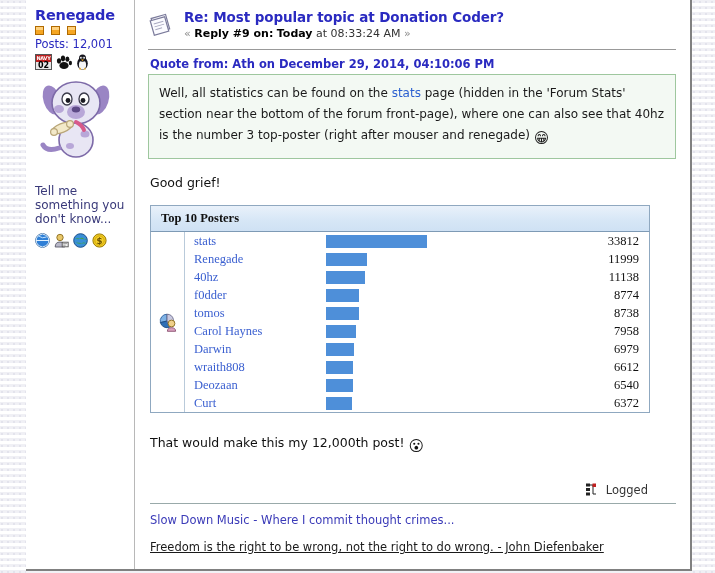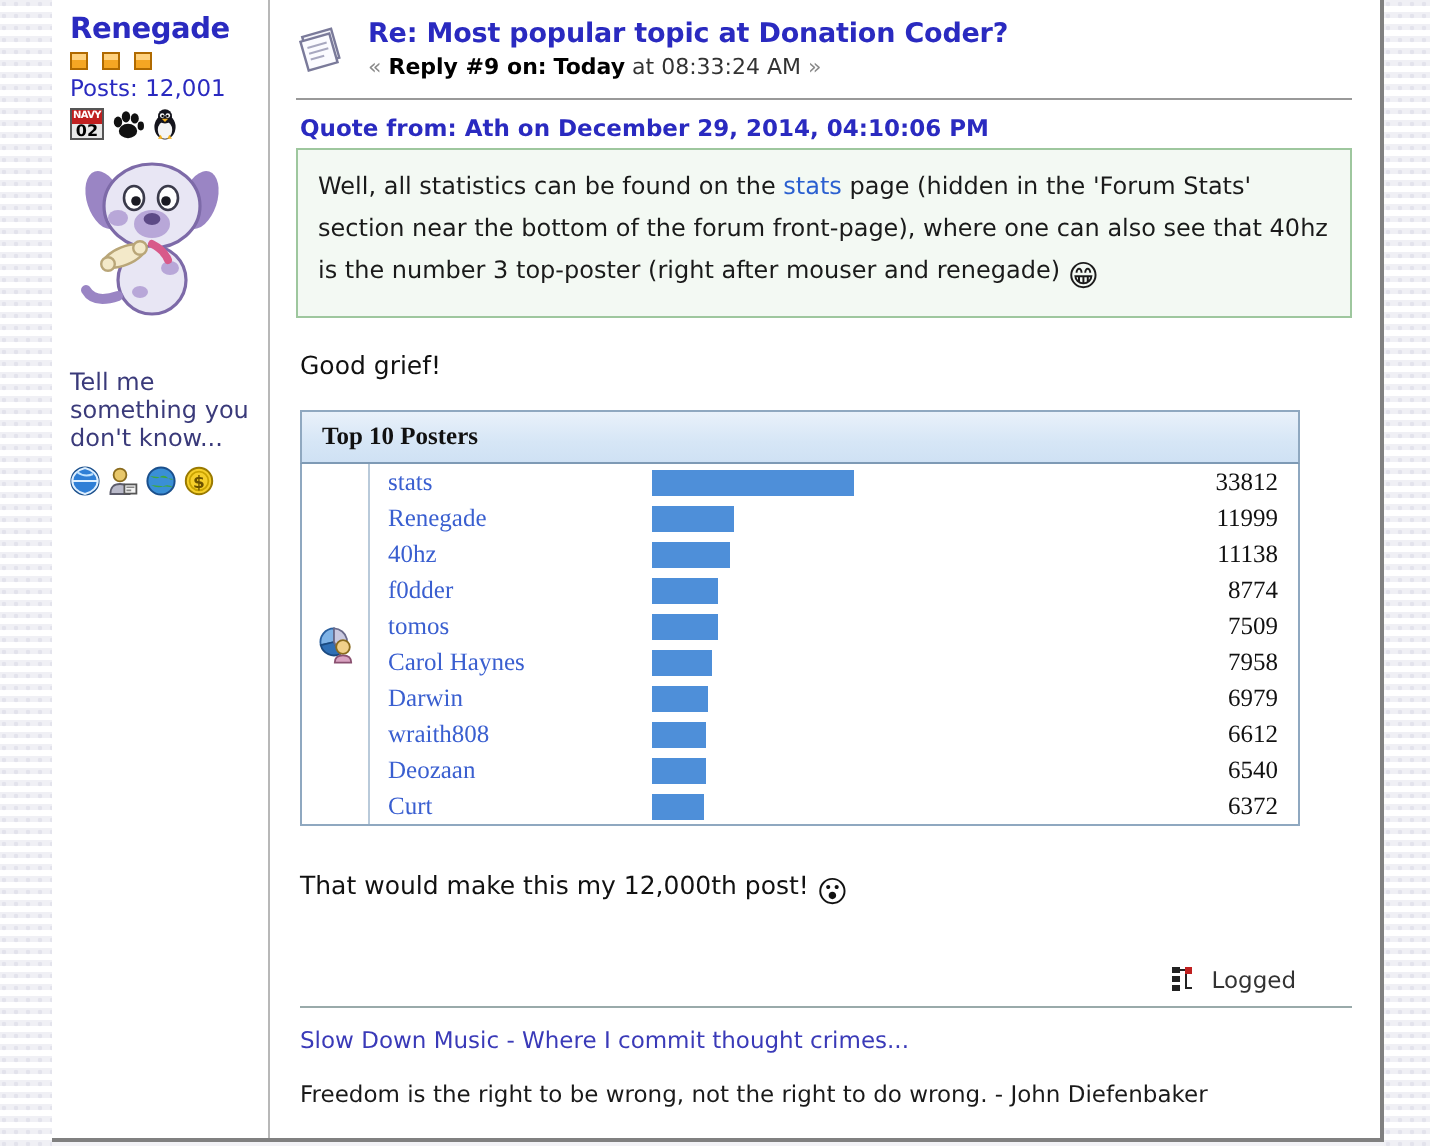--- a/index.html
+++ b/index.html
@@ -109,21 +109,21 @@
   td.c-bar{width:205px;}
   td.c-val{text-align:right;padding-right:10px;color:#111;white-space:nowrap;}
   .bar{height:13px;background:#4e8fd9;}
 
   .logged-row{
     display:flex;align-items:center;justify-content:flex-end;gap:5px;
     margin:28px 28px 0 0;font-size:11.5px;color:#333;
   }
   .hr-sig{border:0;border-top:1px solid #9aa;margin:6px 0 0 2px;}
   .sig-line{font-size:11.5px;color:#3a3ab8;margin:9px 0 0 2px;line-height:15px;}
-  .sig-quote{font-size:11.5px;color:#1a1a1a;margin:12px 0 0 2px;line-height:15px;}
+  .sig-quote{font-size:11.5px;color:#1a1a1a;margin:12px 0 0 2px;line-height:15px;text-decoration:underline;}
 
   .emoji{display:inline-block;vertical-align:-4px;}
 </style>
 </head>
 <body>
 
 <div class="page">
 
   <div class="texture left"></div>
   <div class="texture right"></div>
@@ -292,21 +292,21 @@
                   <td class="c-bar">
                     <div class="bar" style="width: 32.6px; background: rgb(78, 143, 217);"></div>
                   </td>
                   <td class="c-val">8774</td>
                 </tr>
                 <tr>
                   <td class="c-name">tomos</td>
                   <td class="c-bar">
                     <div class="bar" style="width: 32.5px; background: rgb(78, 143, 217);"></div>
                   </td>
-                  <td class="c-val">7509</td>
+                  <td class="c-val">8738</td>
                 </tr>
                 <tr>
                   <td class="c-name">Carol Haynes</td>
                   <td class="c-bar">
                     <div class="bar" style="width: 30.3px; background: rgb(78, 143, 217);"></div>
                   </td>
                   <td class="c-val">7958</td>
                 </tr>
                 <tr>
                   <td class="c-name">Darwin</td>

